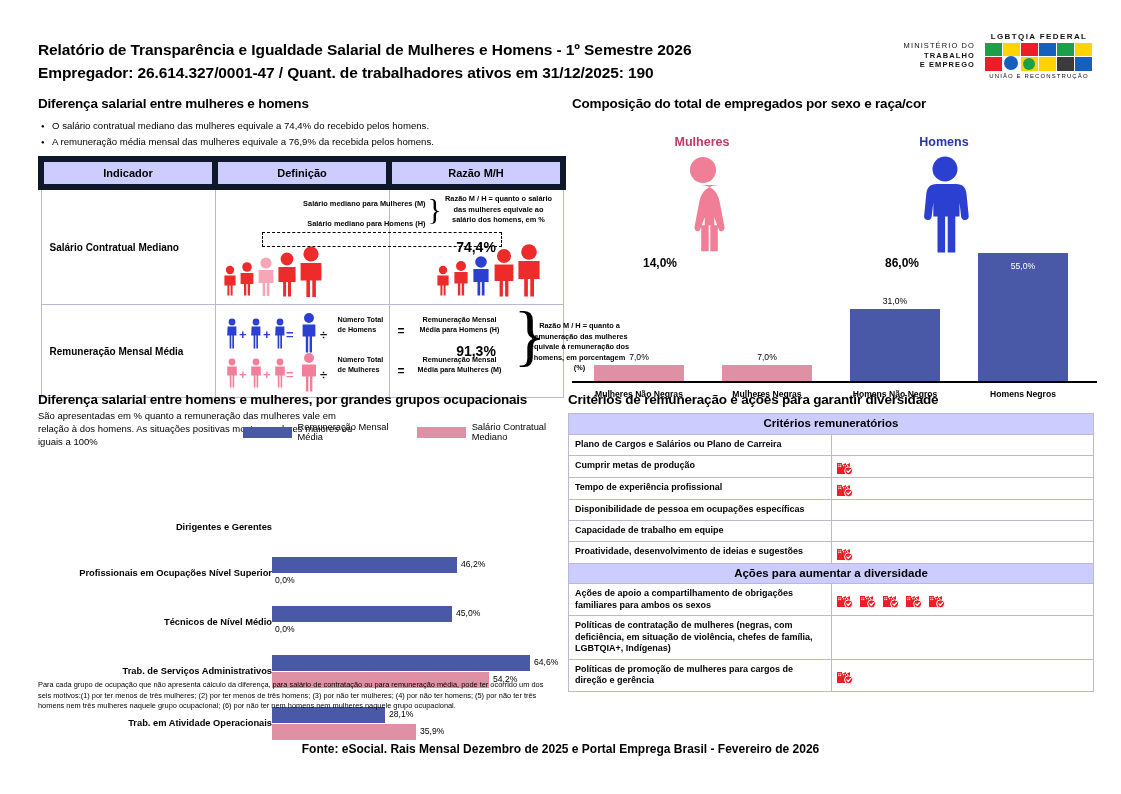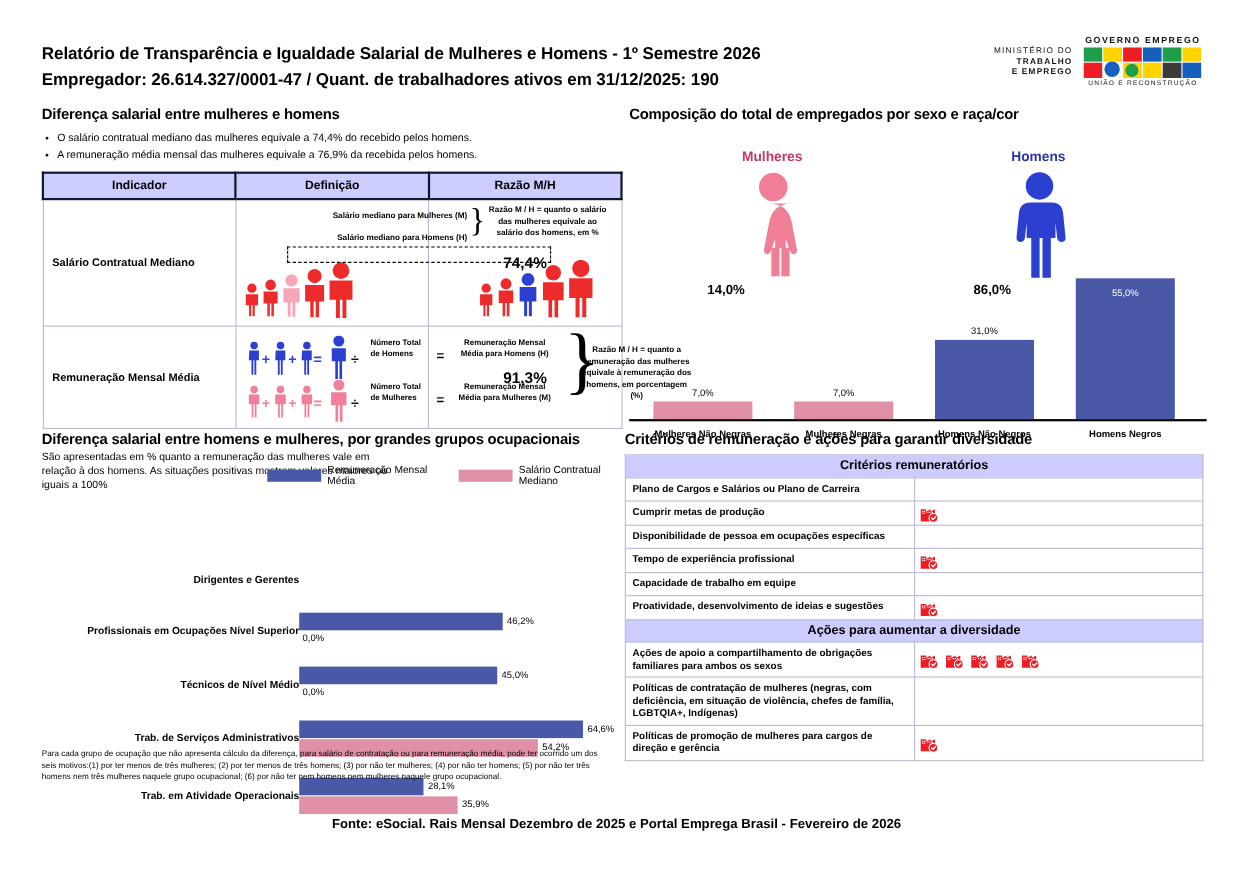--- a/index.html
+++ b/index.html
@@ -60,21 +60,21 @@
   }
   .bullets li::before {
     content: "\25CF"; position: absolute; left: 3px; top: 0; font-size: 6px; line-height: 17px;
   }
 
   table.ind-table {
     border-collapse: collapse; width: 528px; margin-top: 6px;
     table-layout: fixed;
   }
   table.ind-table th {
-    background: #ccccff; border: 2px solid #0f172a;
+    background: #ccccff; border: 6px solid #0f172a;
     font-size: 11px; font-weight: bold; padding: 5px 8px; color: #000;
   }
   table.ind-table td {
     border: 1px solid #b9b9d6; vertical-align: middle; padding: 2px;
   }
   .ind-name {
     font-size: 10px; font-weight: bold; line-height: 13px; padding-left: 8px !important;
     width: 92px;
   }
   .ind-ratio {
@@ -187,21 +187,21 @@
     <div class="title-line">Empregador: 26.614.327/0001-47 / Quant. de trabalhadores ativos em 31/12/2025: 190</div>
   </div>
 
   <div class="logo-block">
     <div class="min-logo">
       <div class="l1">MINISTÉRIO DO</div>
       <div class="l2">TRABALHO</div>
       <div class="l3">E EMPREGO</div>
     </div>
     <div class="gov-logo">
-      <div class="gov-top">GOVERNO EMPREGO</div>
+      <div class="gov-top">LGBTQIA FEDERAL</div>
       <div class="brasil-mark">
         <svg width="108" height="28" viewBox="0 0 108 28" xmlns="http://www.w3.org/2000/svg">
           <rect x="0" y="0" width="17" height="13" fill="#1d9e4b"></rect>
           <rect x="0" y="14" width="17" height="14" fill="#ee1c24"></rect>
           <rect x="18" y="0" width="17" height="13" fill="#ffd400"></rect>
           <circle cx="26" cy="20" r="7" fill="#1560bd"></circle>
           <rect x="36" y="0" width="17" height="13" fill="#ee1c24"></rect>
           <path d="M36 14 h17 v14 h-17 z" fill="#ffd400"></path>
           <circle cx="44" cy="21" r="6" fill="#1d9e4b"></circle>
           <rect x="54" y="0" width="17" height="13" fill="#1560bd"></rect>
@@ -477,27 +477,20 @@
                 <circle cx="12.6" cy="12.8" r="4" fill="#ee1c24" stroke="#ffffff" stroke-width="1"></circle>
                 <path d="M10.9 12.9 l1.3 1.3 l2.3 -2.5" stroke="#ffffff" stroke-width="1.3" fill="none" stroke-linecap="round" stroke-linejoin="round"></path>
               </svg>
             </span>
           </div>
         </td>
       </tr>
 
 
       <tr>
-        <td>Disponibilidade de pessoa em ocupações específicas</td>
-        <td class="mark-cell">
-            <div class="mark-wrap"></div>
-          </td>
-      </tr>
-
-      <tr>
         <td>Tempo de experiência profissional</td>
         <td class="mark-cell">
           <div class="mark-wrap">
             <span class="factory">
               <svg width="17" height="17" viewBox="0 0 17 17" xmlns="http://www.w3.org/2000/svg">
                 <path d="M1 5 h5 v2 l4 -2 v2 l4 -2 v11 h-13 z" fill="#ee1c24"></path>
                 <g fill="#ffffff">
                     <rect x="2.3" y="6.3" width="1.1" height="1.1"></rect>
                     <rect x="4.1" y="6.3" width="1.1" height="1.1"></rect>
                     <rect x="2.3" y="8" width="1.1" height="1.1"></rect>
@@ -508,20 +501,27 @@
                   </g>
                 <circle cx="12.6" cy="12.8" r="4" fill="#ee1c24" stroke="#ffffff" stroke-width="1"></circle>
                 <path d="M10.9 12.9 l1.3 1.3 l2.3 -2.5" stroke="#ffffff" stroke-width="1.3" fill="none" stroke-linecap="round" stroke-linejoin="round"></path>
               </svg>
             </span>
           </div>
         </td>
       </tr>
 
       <tr>
+        <td>Disponibilidade de pessoa em ocupações específicas</td>
+        <td class="mark-cell">
+            <div class="mark-wrap"></div>
+          </td>
+      </tr>
+
+      <tr>
         <td>Capacidade de trabalho em equipe</td>
         <td class="mark-cell">
             <div class="mark-wrap"></div>
           </td>
       </tr>
 
       <tr>
         <td>Proatividade, desenvolvimento de ideias e sugestões</td>
         <td class="mark-cell">
           <div class="mark-wrap">

